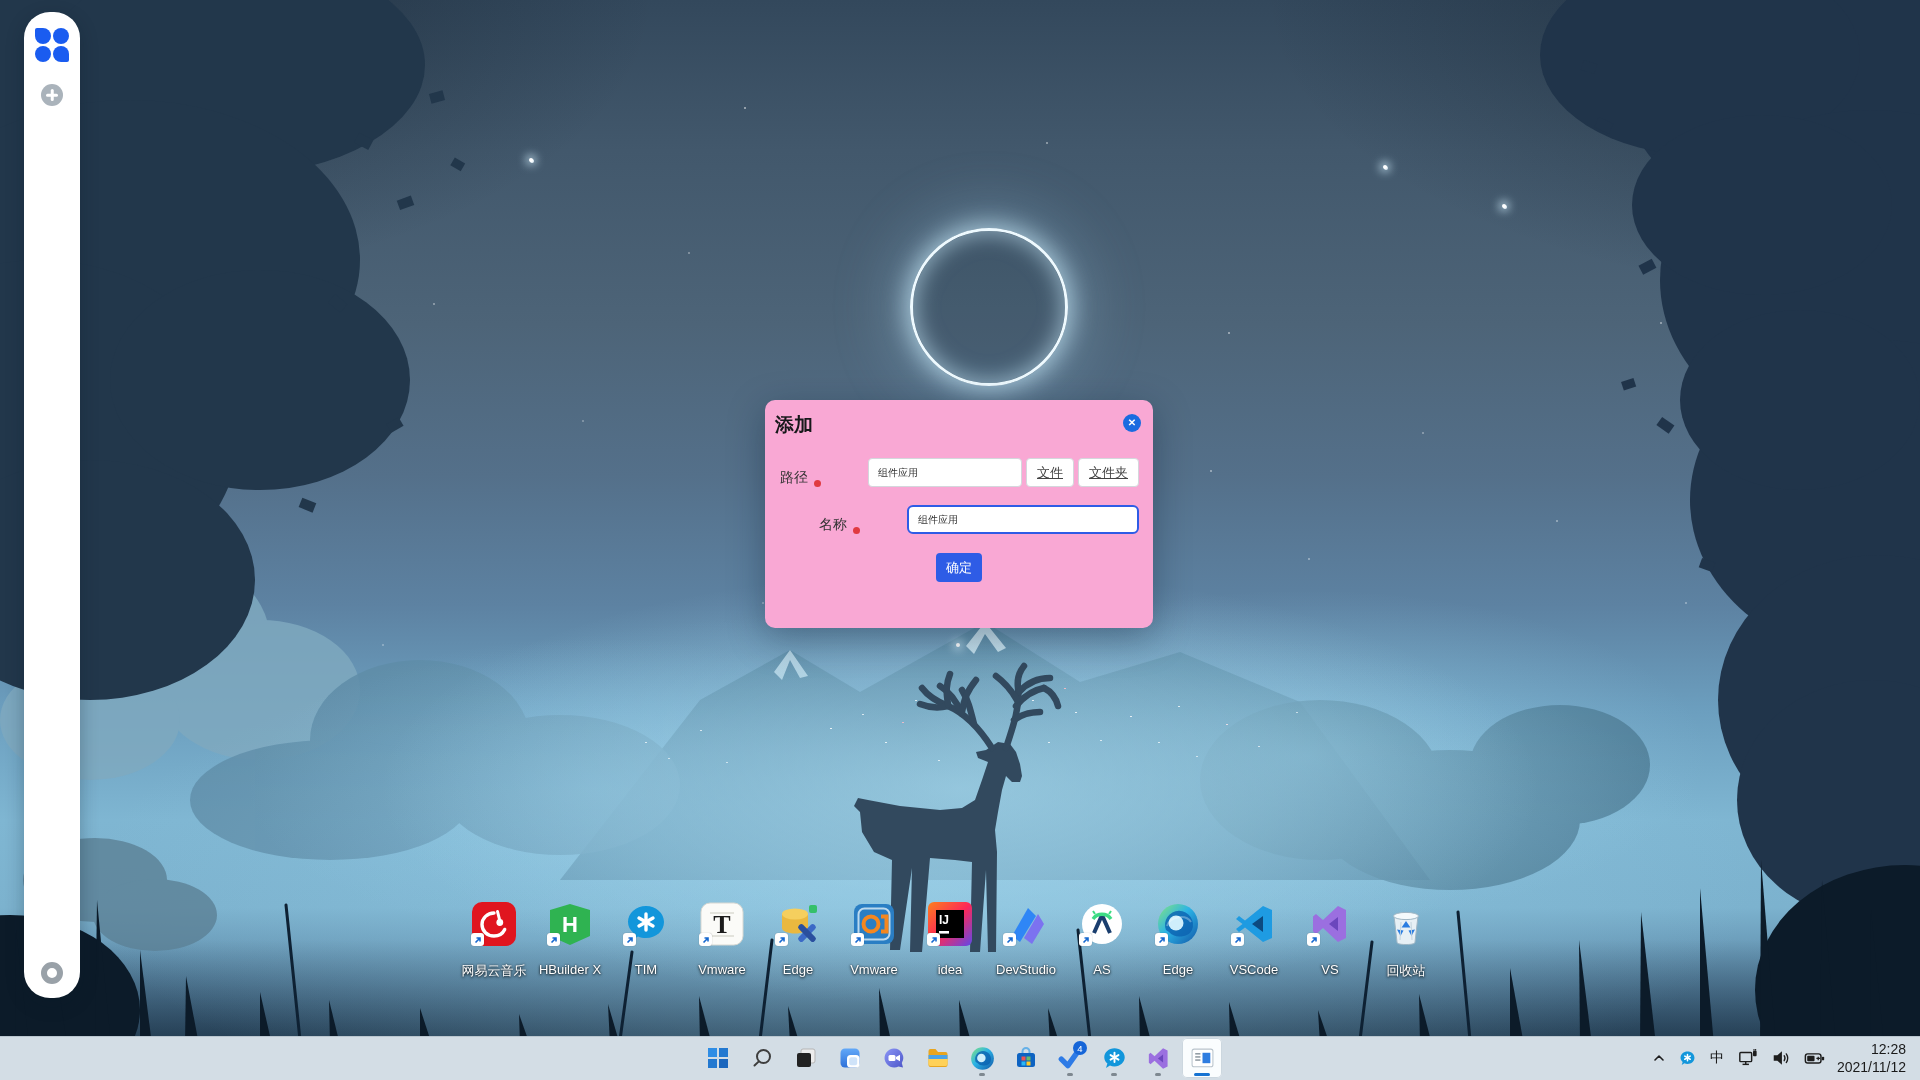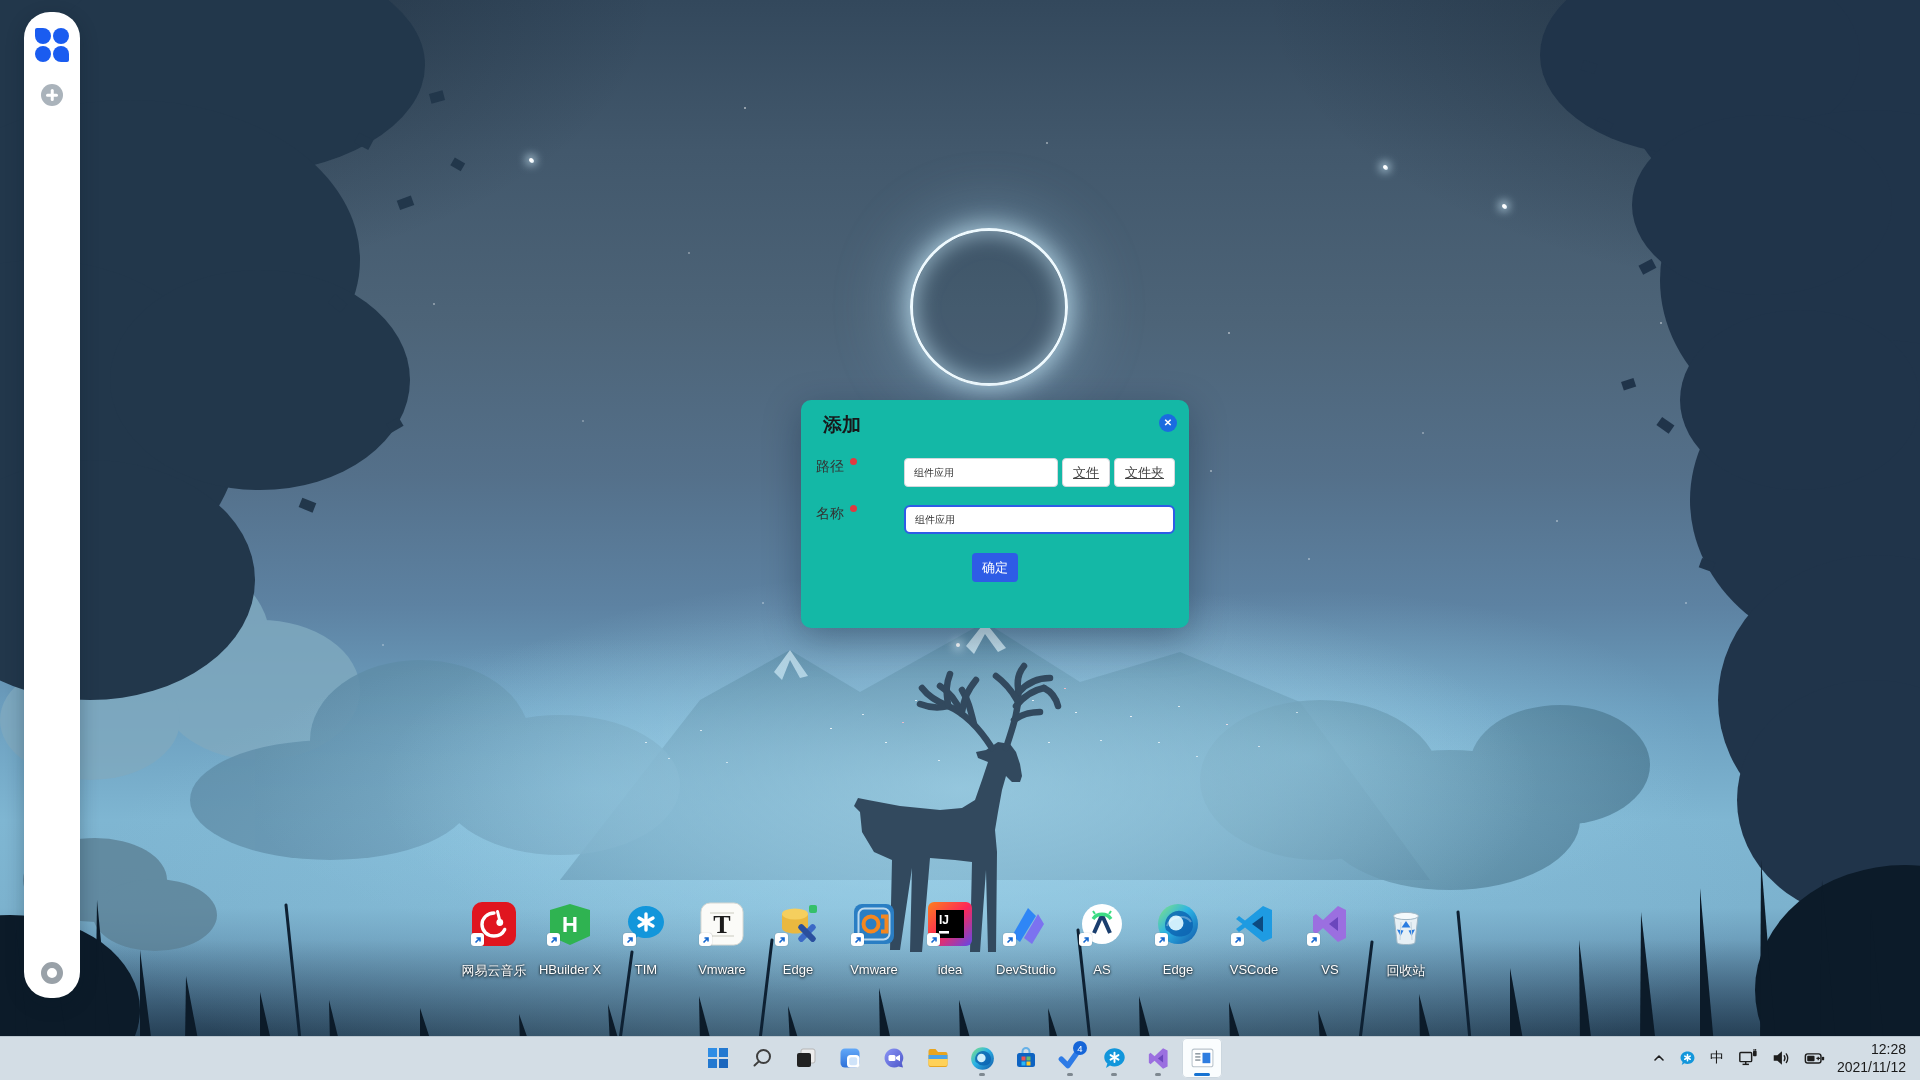--- a/index.html
+++ b/index.html
@@ -69,28 +69,28 @@
   .launcher-logo span:nth-child(4){ border-radius:50% 50% 2px 50%; }
   .add-btn { margin-top:22px; width:22px; height:22px; border-radius:50%; background:#aab3bb;
     position:relative; cursor:pointer; }
   .add-btn::before, .add-btn::after { content:''; position:absolute; background:#fff; left:50%; top:50%; }
   .add-btn::before { width:12px; height:2.5px; transform:translate(-50%,-50%); border-radius:2px; }
   .add-btn::after { width:2.5px; height:12px; transform:translate(-50%,-50%); border-radius:2px; }
   .sidebar-bottom { margin-top:auto; margin-bottom:14px; width:22px; height:22px; border-radius:50%;
     border:6px solid #99a1a8; background:#fff; cursor:pointer; }
 
   
-  .dialog { position:absolute; left:801px; top:400px; width:388px; height:228px; background:#14b8a6;
-    border-radius:10px; z-index:8; box-shadow:0 10px 36px rgba(10,25,45,.35); padding:14px 14px 0 22px; }
+  .dialog { position:absolute; left:765px; top:400px; width:388px; height:228px; background:#f9a8d4;
+    border-radius:10px; z-index:8; box-shadow:0 10px 36px rgba(10,25,45,.35); padding:14px 14px 0 10px; }
   .dialog-title { font-size:19px; font-weight:bold; color:#17181a; line-height:22px; }
   .dialog-close { position:absolute; top:14px; right:12px; width:18px; height:18px; border-radius:50%;
     background:#1a6be0; color:#fff; font-size:10px; font-weight:bold; display:flex; align-items:center;
     justify-content:center; cursor:pointer; line-height:1; }
-  .form-row { position:absolute; left:15px; right:14px; height:29px; display:flex; align-items:flex-start; }
-  .row-path { top:58px; } .row-name { top:105px; }
+  .form-row { position:absolute; left:15px; right:14px; height:29px; display:flex; align-items:flex-end; }
+  .row-path { top:58px; } .row-name { top:105px;margin-left:39px; }
   .field-label { font-size:14px; color:#333; }
   .req-dot { width:7px; height:7px; border-radius:50%; background:#e03a40; margin-left:6px; margin-right:auto; }
   .form-row .controls { position:absolute; left:88px; right:0; top:0; bottom:0; display:flex; gap:4px; }
   .txt { height:29px; border:1px solid #d4d7dc; border-radius:4px; padding:0 9px; font-size:10px;
     color:#333; outline:none; background:#fff; font-family:"Liberation Sans",sans-serif; }
   .txt.path-input { width:166px; }
   .txt.name-input { width:100%; border:2px solid #2e5ce6; border-radius:6px; }
   .mini-btn { height:29px; border:1px solid #d4d7dc; border-radius:4px; background:#fff; font-size:13px;
     color:#444; padding:0 10px; cursor:pointer; white-space:nowrap; font-family:"Liberation Sans",sans-serif;text-decoration:underline; }
   .confirm-btn { position:absolute; top:153px; left:50%; transform:translateX(-50%); min-width:46px; height:29px;

